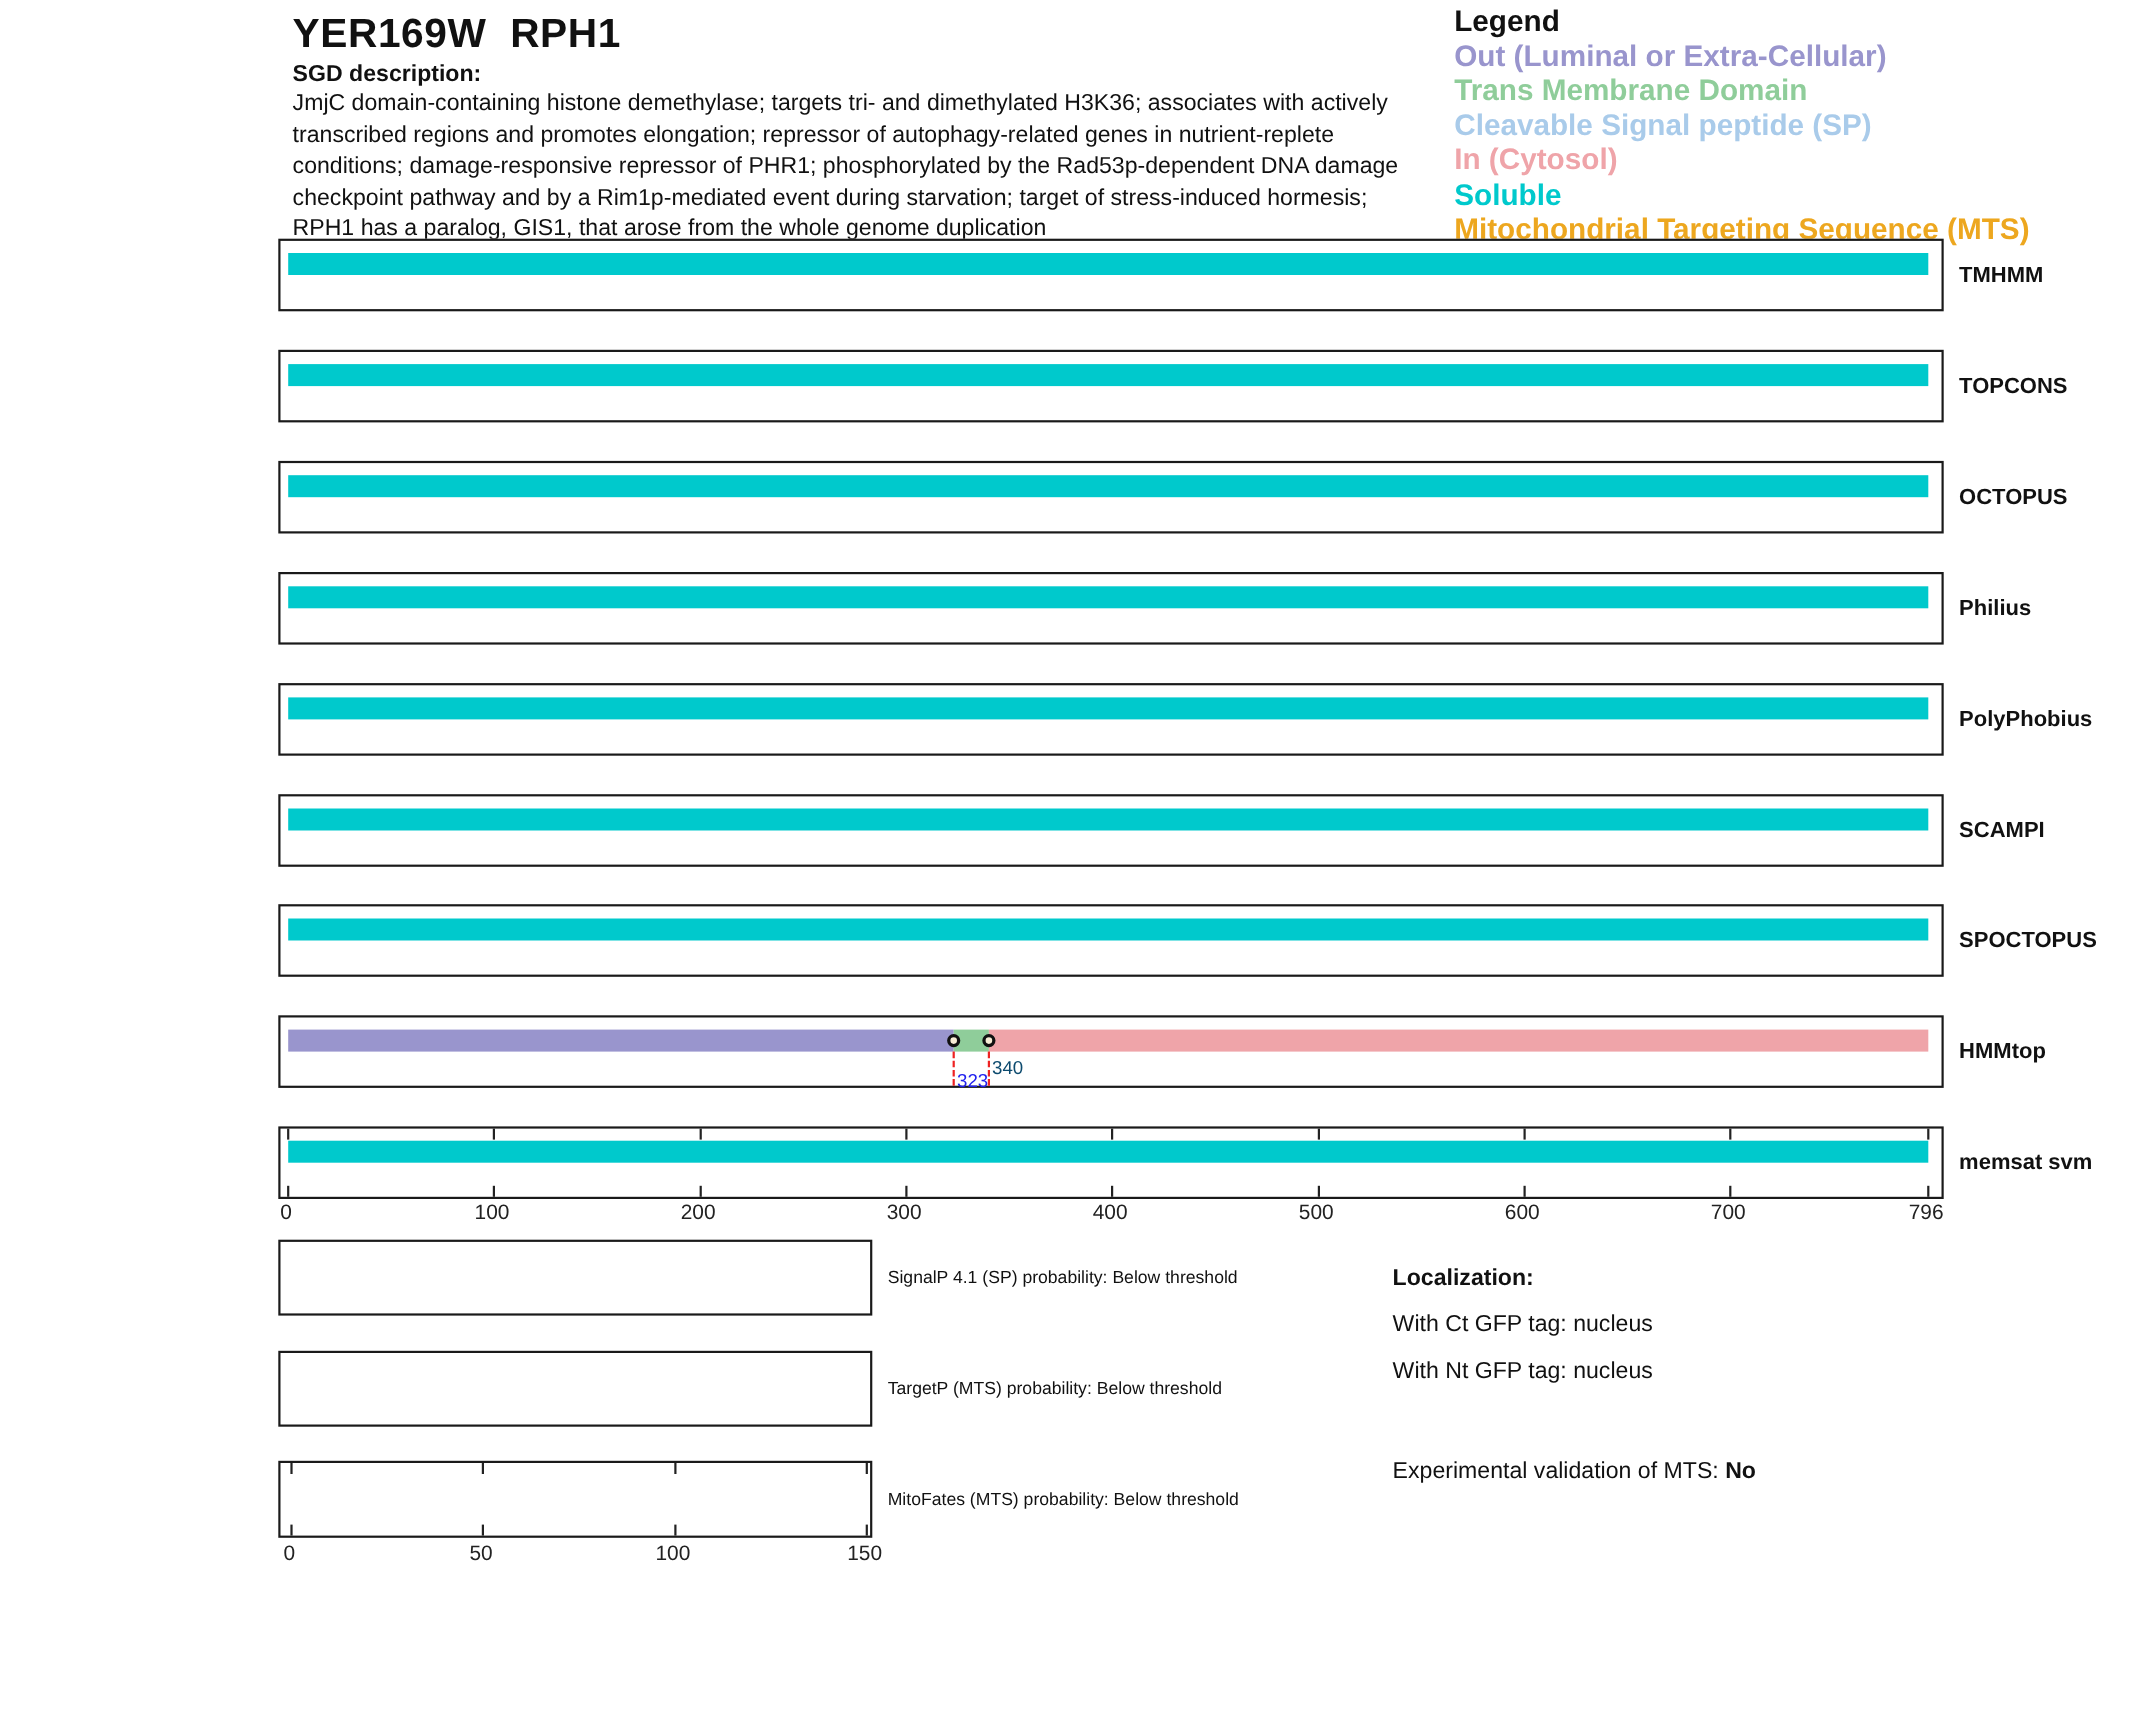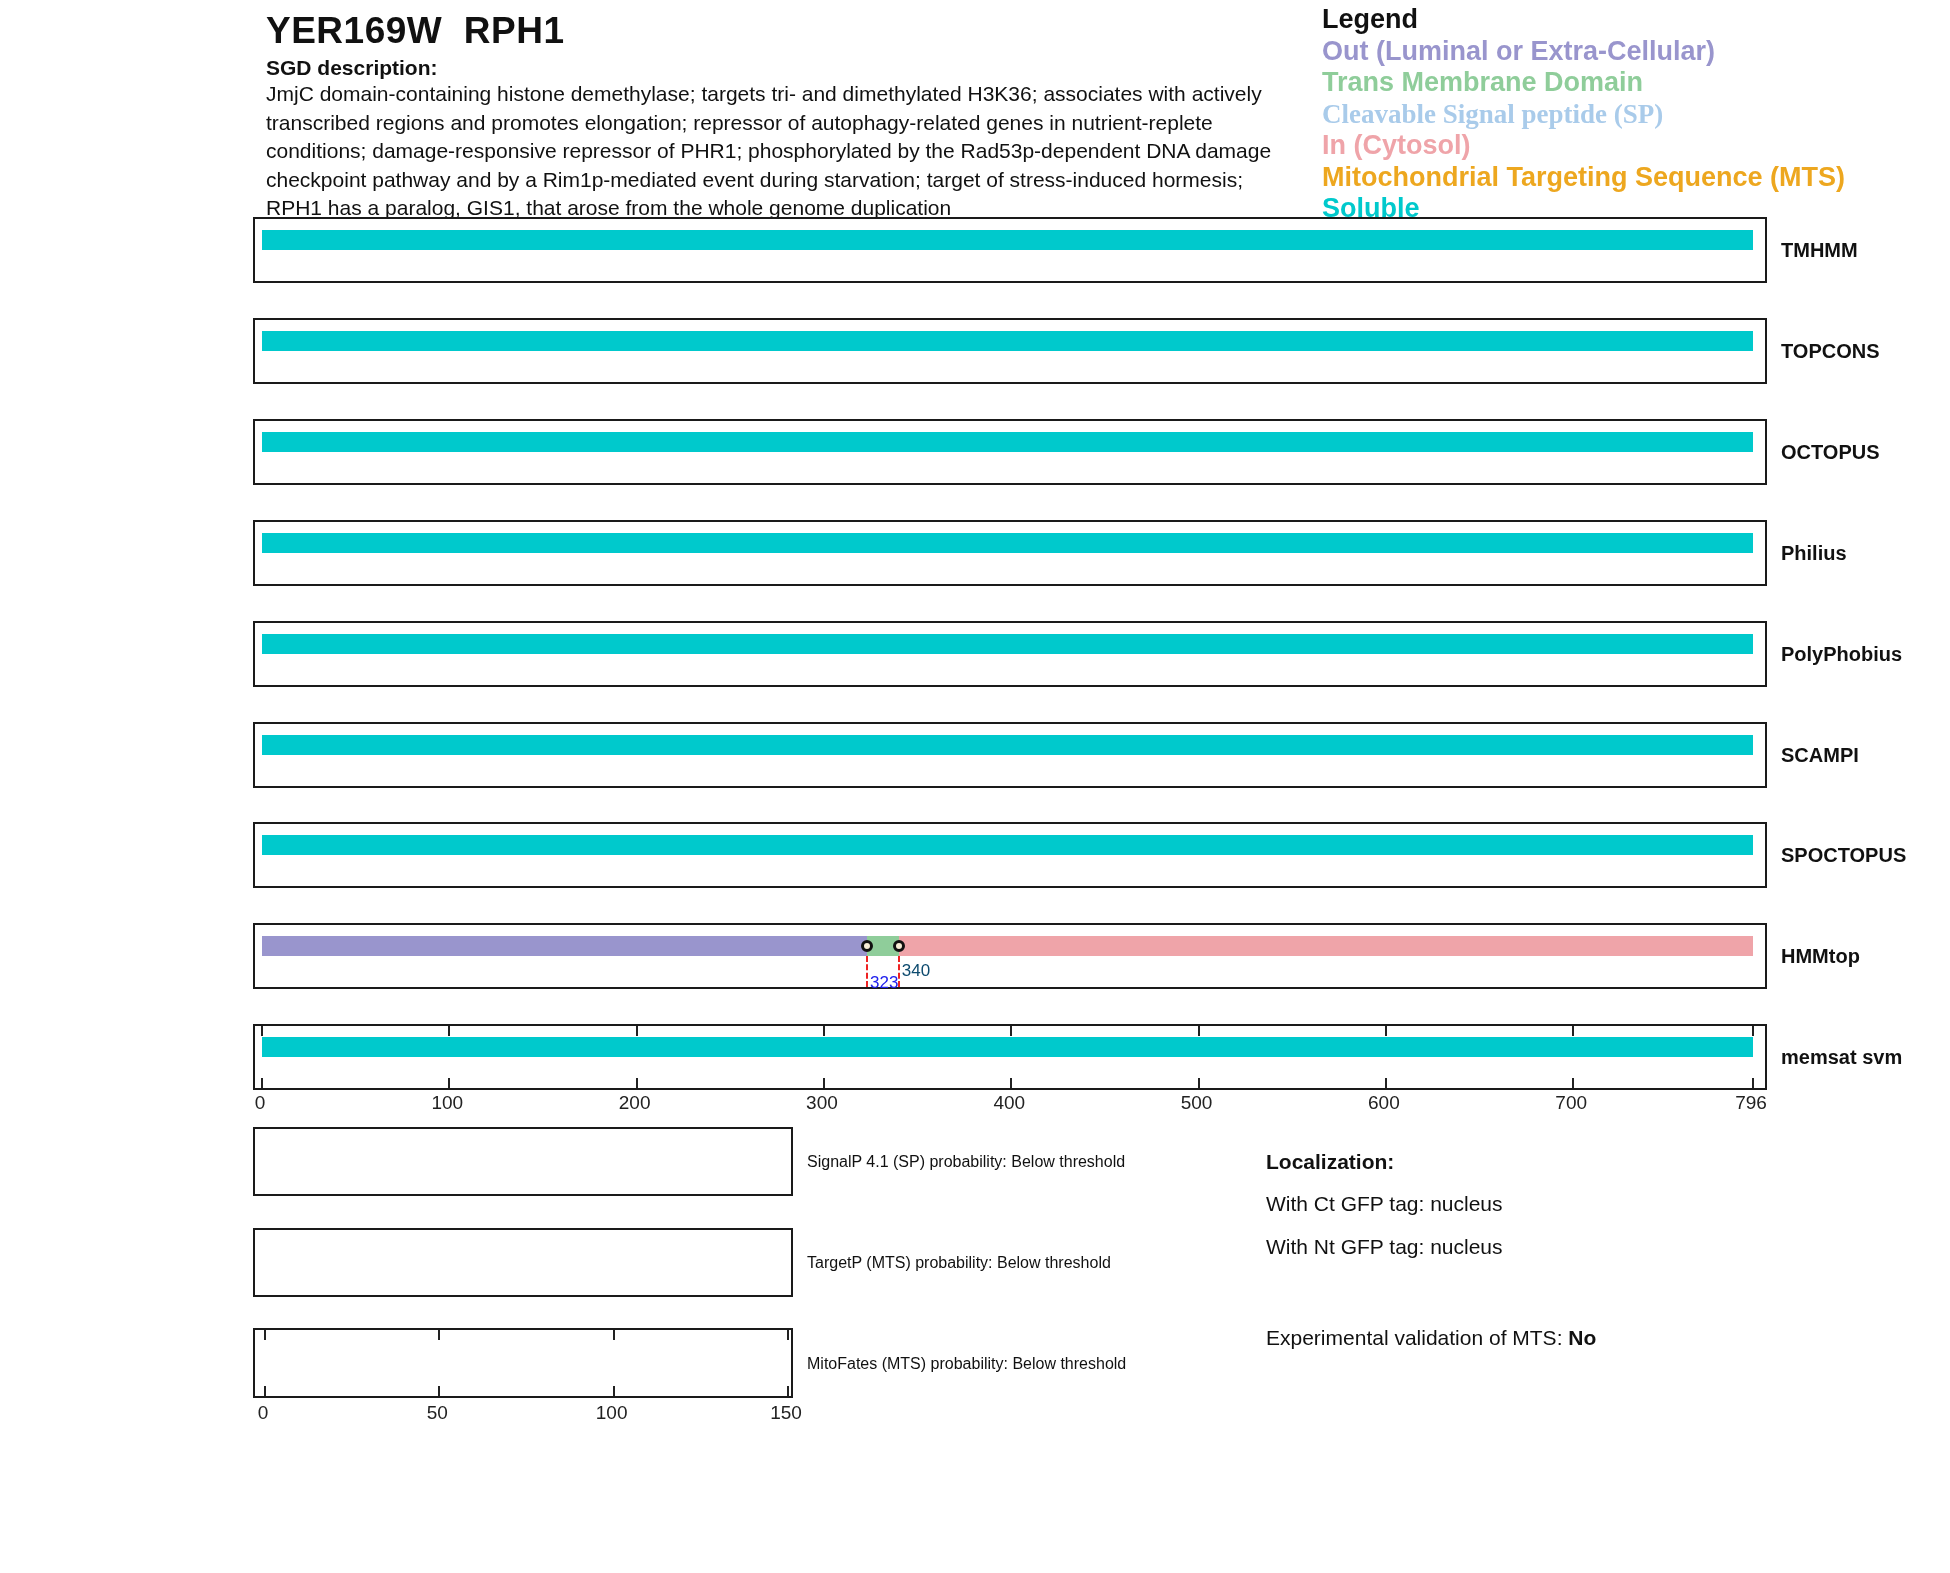--- a/index.html
+++ b/index.html
@@ -46,24 +46,24 @@
     <div>transcribed regions and promotes elongation; repressor of autophagy-related genes in nutrient-replete</div>
     <div>conditions; damage-responsive repressor of PHR1; phosphorylated by the Rad53p-dependent DNA damage</div>
     <div>checkpoint pathway and by a Rim1p-mediated event during starvation; target of stress-induced hormesis;</div>
     <div>RPH1 has a paralog, GIS1, that arose from the whole genome duplication</div>
   </div>
 
   <div id="legend" class="abs">
     <div class="lg-title">Legend</div>
     <div style="color: rgb(153, 149, 205);">Out (Luminal or Extra-Cellular)</div>
     <div style="color: rgb(143, 205, 154);">Trans Membrane Domain</div>
-    <div style="color: rgb(169, 203, 234); font-family: Liberation Serif, serif;">Cleavable Signal peptide (SP)</div>
+    <div style="color: rgb(169, 203, 234);">Cleavable Signal peptide (SP)</div>
     <div style="color: rgb(239, 164, 169);">In (Cytosol)</div>
+    <div style="color: rgb(0, 201, 204);">Soluble</div>
     <div style="color: rgb(237, 167, 31);">Mitochondrial Targeting Sequence (MTS)</div>
-    <div style="color: rgb(0, 201, 204);">Soluble</div>
   </div>
 
   <div class="track-box" style="top:217px">
       <div class="seg" style="left: 7px; width: 1491px; background: rgb(0, 201, 204);"></div>
     </div>
   <div class="track-label" style="top:217px">TMHMM</div>
 
   <div class="track-box" style="top:318px">
       <div class="seg" style="left: 7px; width: 1491px; background: rgb(0, 201, 204);"></div>
     </div>

